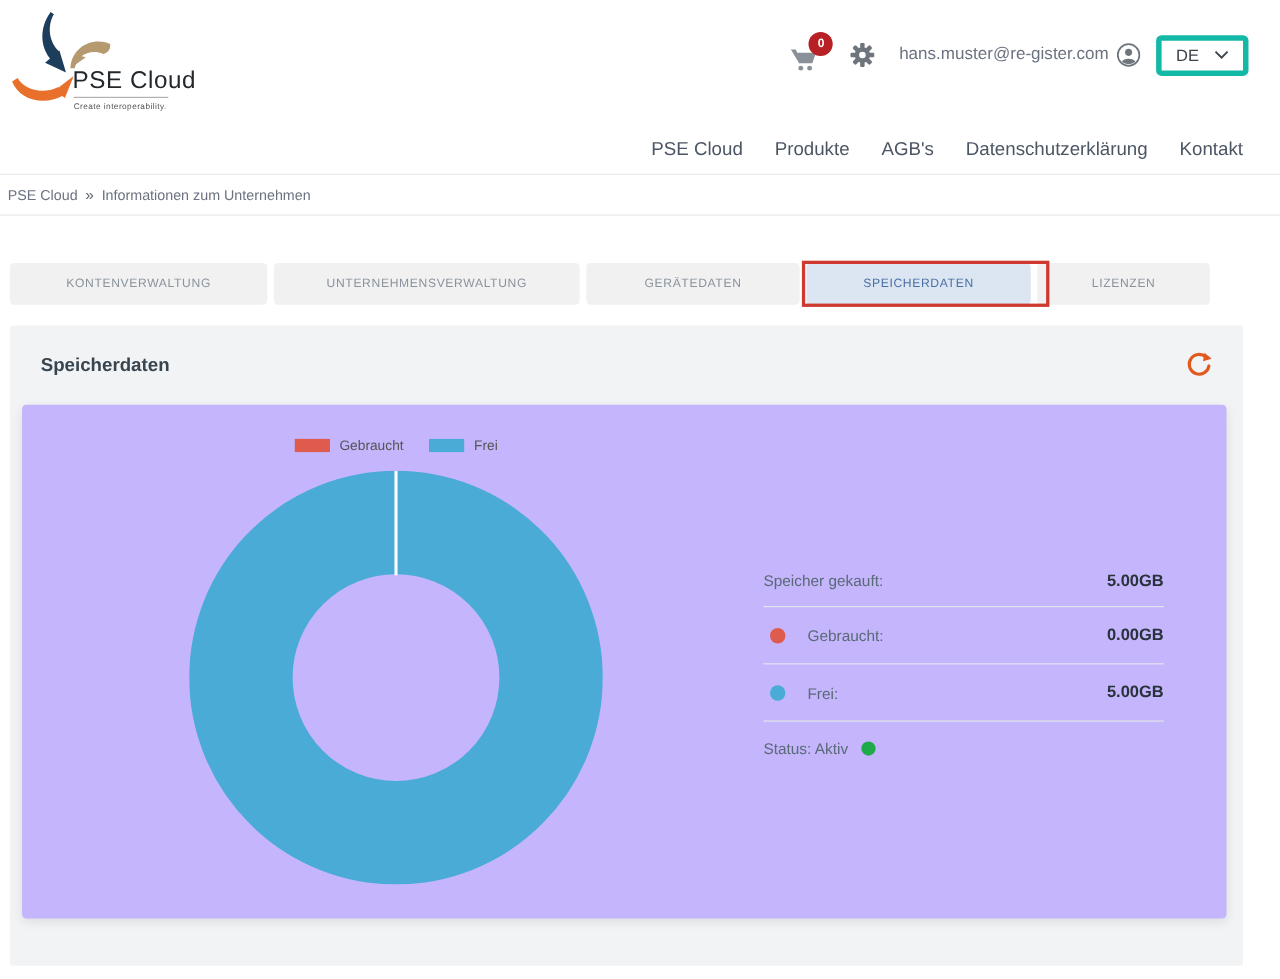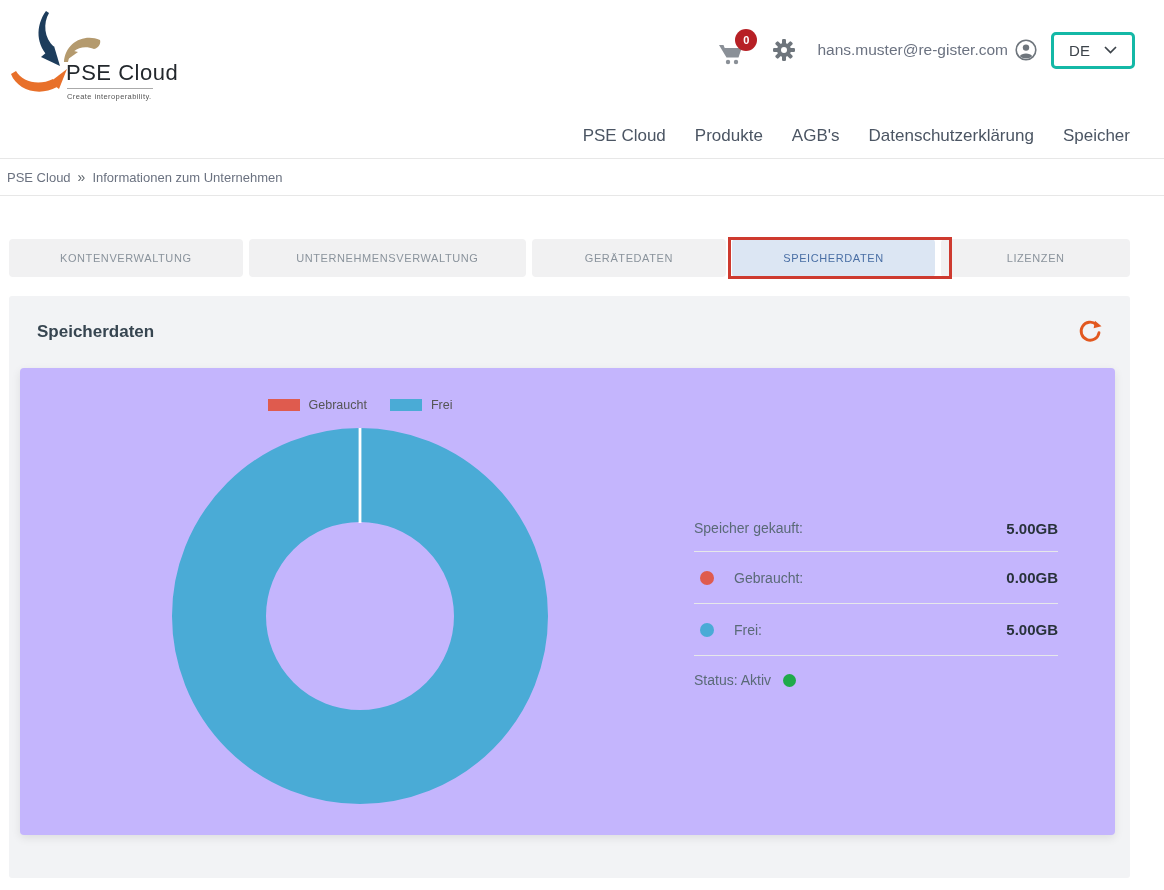--- a/index.html
+++ b/index.html
@@ -23,21 +23,21 @@
   .cart-wrap svg { position:absolute; left:2px; top:10px; }
   .cart-badge {
     position:absolute; right:-6px; top:-3px; min-width:22px; height:22px; border-radius:50%;
     background:#b72025; color:#fff; font-size:11px; font-weight:bold;
     display:flex; align-items:center; justify-content:center;
   }
   .gear-btn { margin-left:22px; width:22px; height:22px; cursor:pointer; }
   .user-email { margin-left:22px; font-size:15.5px; color:#6b7280; cursor:pointer; }
   .user-avatar { margin-left:7px; width:22px; height:22px; cursor:pointer; }
   .lang-select {
-    margin-left:14px; width:84px; height:37px; border:3px solid #14b8a6; border-radius:5px;
+    margin-left:14px; width:84px; height:37px; border:5px solid #14b8a6; border-radius:5px;
     display:flex; align-items:center; justify-content:center; gap:14px; cursor:pointer; background:#fff;
   }
   .lang-code { font-size:15px; color:#3c434a; }
 
   .main-nav { position:absolute; right:34px; bottom:12px; display:flex; gap:29px; }
   .main-nav a { font-size:17px; color:#4b5563; text-decoration:none; cursor:pointer; }
 
   
   .breadcrumb-bar { height:37px; border-bottom:1px solid #e7e7e7; display:flex; align-items:center; padding-left:7px; background:#fff; }
   .crumb { font-size:13px; color:#6b7280; }
@@ -48,21 +48,21 @@
   .content { position:absolute; left:9px; right:34px; top:197px; width:1121px; }
 
   .tabs { display:flex; gap:6px; margin-top:42px; height:38px; }
   .tab {
     background:#f1f1f2; border-radius:4px; height:38px;
     display:flex; align-items:center; justify-content:center;
     font-size:11px; letter-spacing:0.6px; color:#8a939c; cursor:pointer;
     text-transform:uppercase; white-space:nowrap;
   }
   .tab-1 { width:278px; } .tab-2 { width:234px; } .tab-3 { width:194px; }
-  .tab-4 { width:204px; } .tab-5 { width:189px; }
+  .tab-4 { width:204px; } .tab-5 { width:157px; }
   .tab.active { background:#dce6f3; color:#4a6fa5; position:relative; }
   .annotation-box {
     position:absolute; left:-4px; top:-2px; right:-17px; bottom:-2px;
     border:3px solid #ce3a2f; pointer-events:none;
   }
 
   .panel { position:relative; margin-top:19px; height:582px; background:#f2f3f5; border-radius:3px; }
   .panel-title { position:absolute; left:28px; top:26px; font-size:17px; font-weight:bold; color:#374550; }
   .refresh-btn { position:absolute; right:27px; top:23px; width:26px; height:26px; cursor:pointer; background:none; border:none; }
 
@@ -157,21 +157,21 @@
         <polyline points="1,1 6.5,6.5 12,1" fill="none" stroke="#3c434a" stroke-width="1.7"></polyline>
       </svg>
     </div>
   </div>
 
   <div class="main-nav">
     <a>PSE Cloud</a>
     <a>Produkte</a>
     <a>AGB's</a>
     <a>Datenschutzerklärung</a>
-    <a>Speicher</a>
+    <a>Kontakt</a>
   </div>
 </div>
 
 <div class="breadcrumb-bar">
   <span class="crumb crumb-root">PSE Cloud</span>
   <span class="crumb crumb-sep">»</span>
   <span class="crumb">Informationen zum Unternehmen</span>
 </div>
 
 <div class="content">

